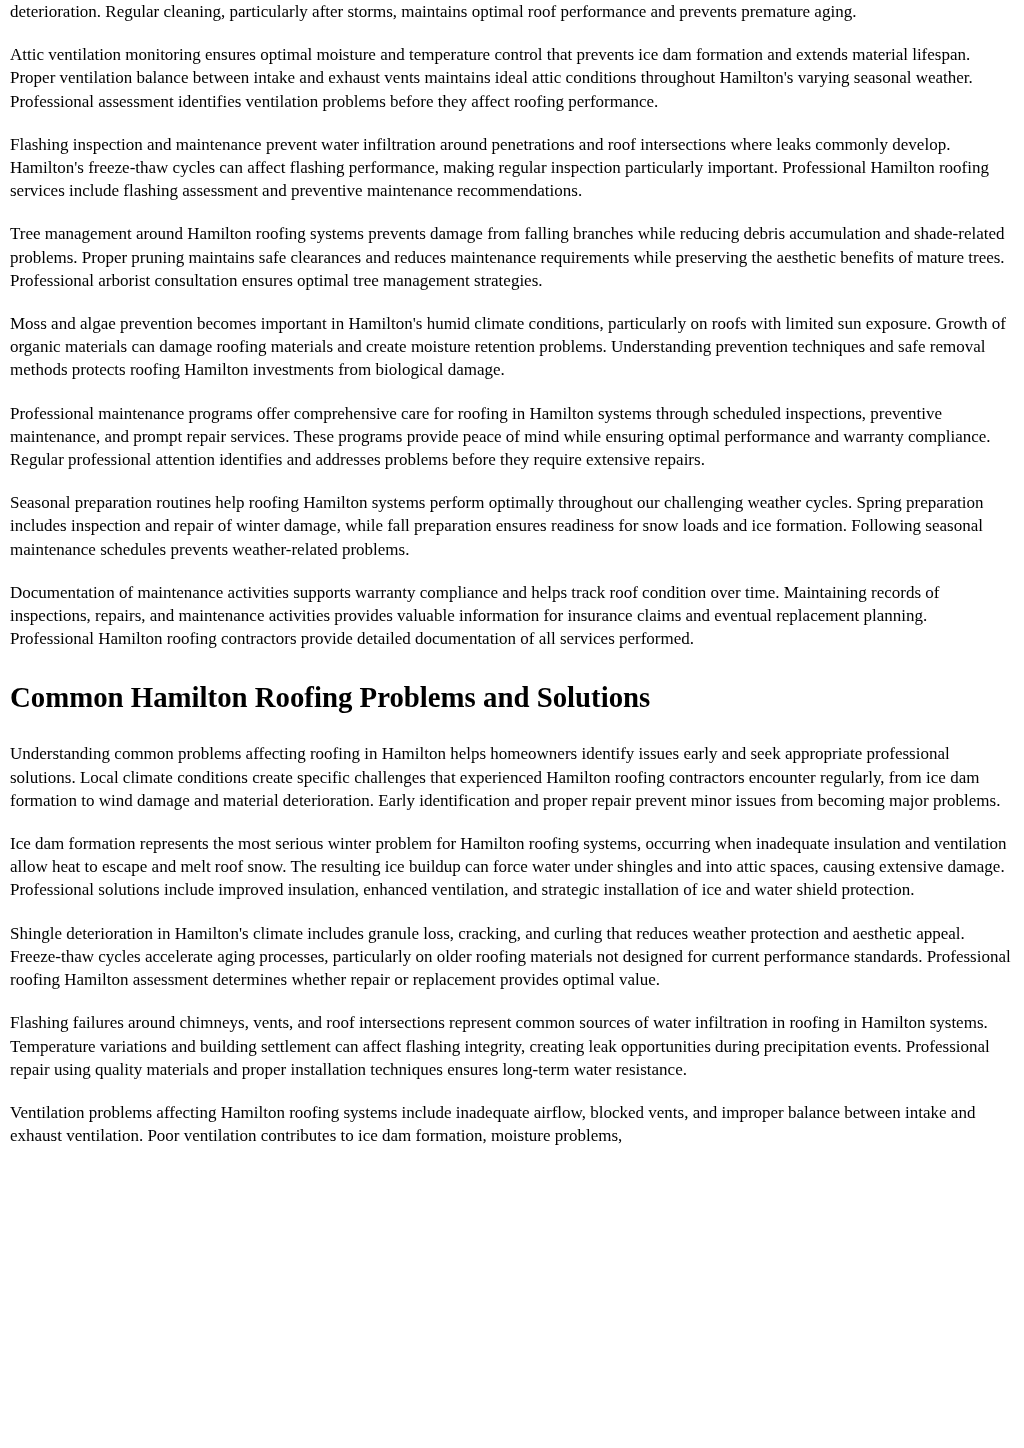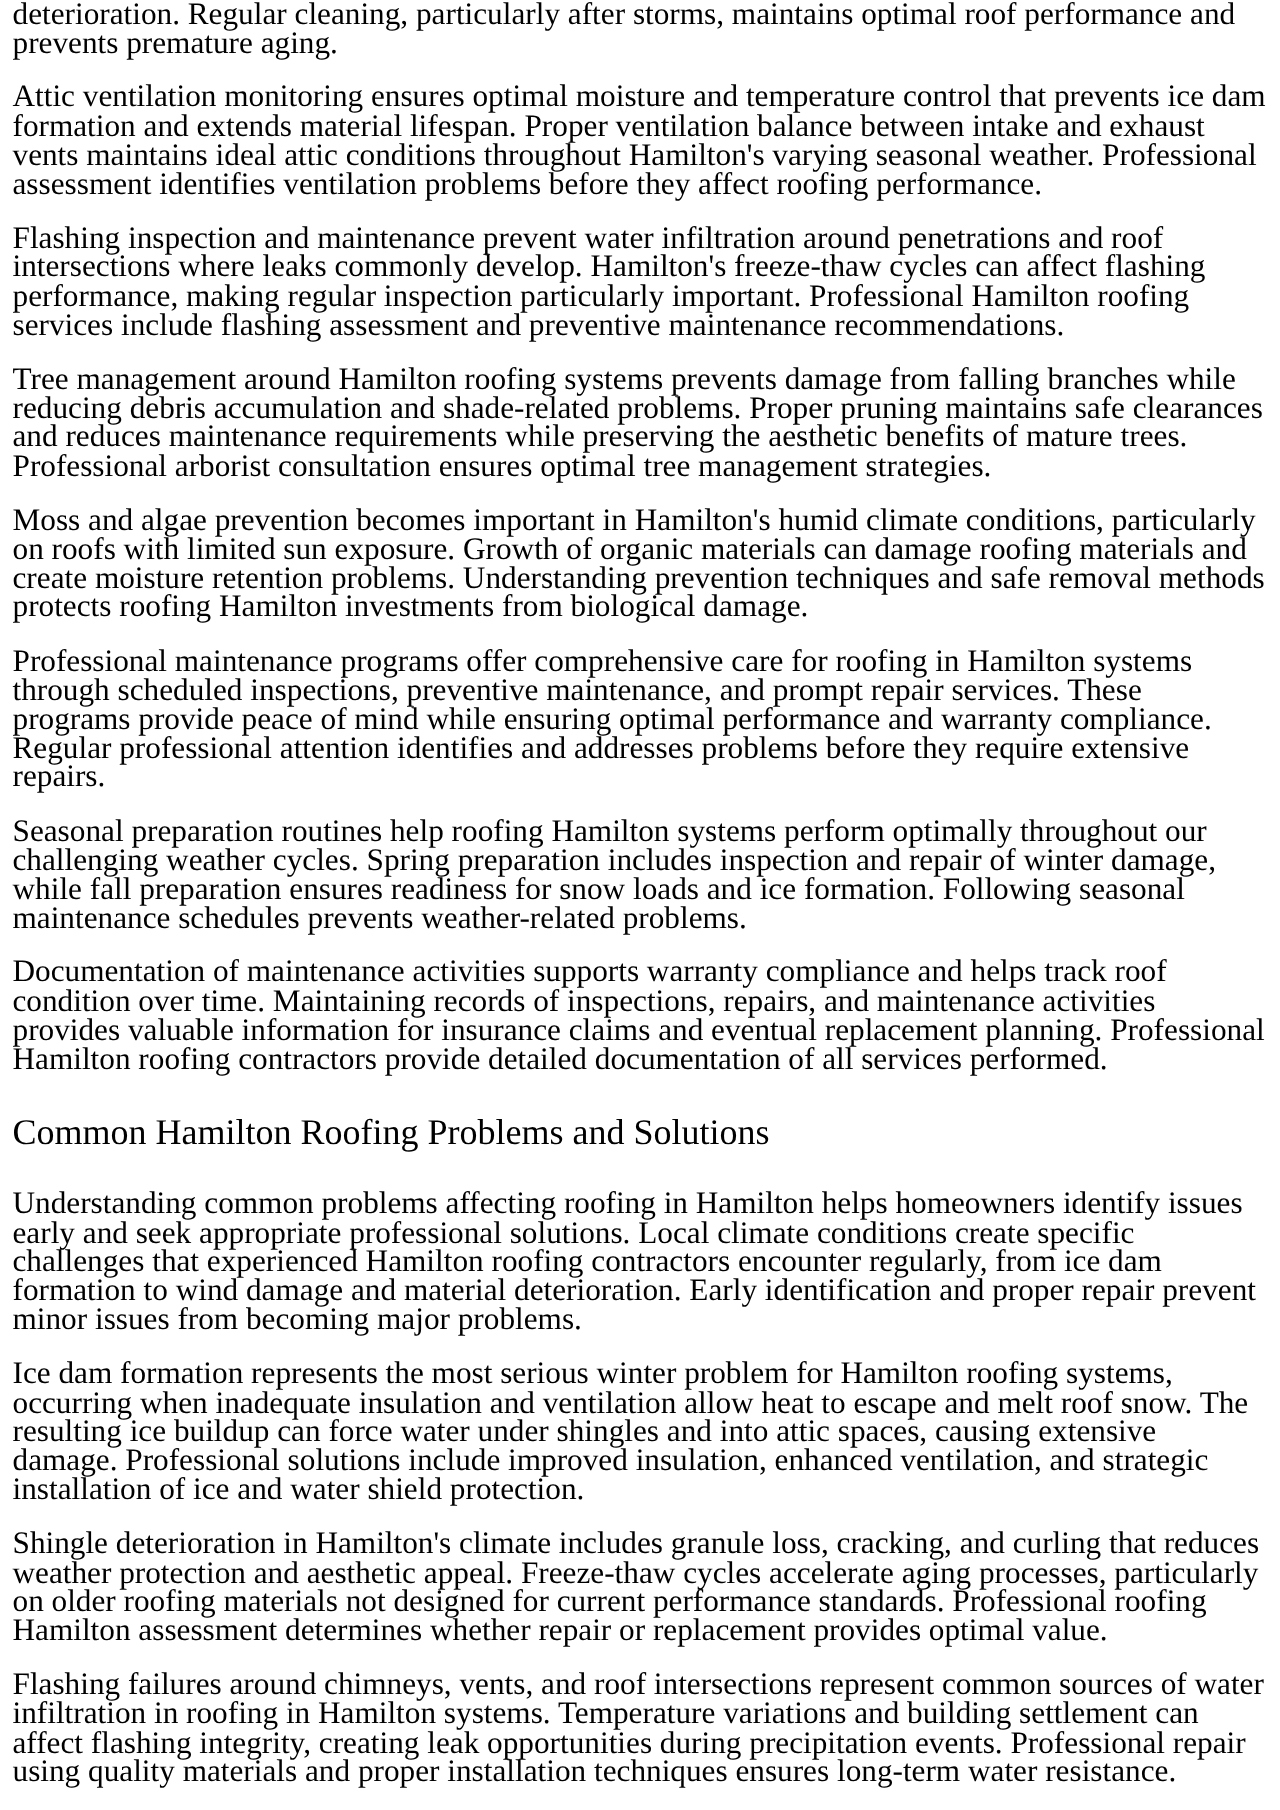--- a/index.html
+++ b/index.html
@@ -5,29 +5,29 @@
   html, body { margin: 0; padding: 0; background: #ffffff; }
   body {
     width: 1024px;
     height: 1448px;
     overflow: hidden;
     font-family: "Liberation Serif", "DejaVu Serif", serif;
     color: #000000;
   }
   .page { position: relative; padding: 0 10px 0 10px; }
   .para {
-    font-size: 25px;
+    font-size: 17px;
     line-height: 23.2px;
     margin: 0 0 20px 0;
   }
   .first { margin-top: 0; }
   h2 {
     font-size: 28.8px;
     line-height: 34px;
-    font-weight: normal;
+    font-weight: bold;
     margin: 30px 0 28px 0;
   }
 </style>
 </head>
 <body>
 
 <div class="page">
   <section>
     <p class="para first">deterioration. Regular cleaning, particularly after storms, maintains optimal roof performance and prevents premature aging.</p>
     <p class="para">Attic ventilation monitoring ensures optimal moisture and temperature control that prevents ice dam formation and extends material lifespan. Proper ventilation balance between intake and exhaust vents maintains ideal attic conditions throughout Hamilton's varying seasonal weather. Professional assessment identifies ventilation problems before they affect roofing performance.</p>
@@ -38,14 +38,15 @@
     <p class="para">Seasonal preparation routines help roofing Hamilton systems perform optimally throughout our challenging weather cycles. Spring preparation includes inspection and repair of winter damage, while fall preparation ensures readiness for snow loads and ice formation. Following seasonal maintenance schedules prevents weather-related problems.</p>
     <p class="para">Documentation of maintenance activities supports warranty compliance and helps track roof condition over time. Maintaining records of inspections, repairs, and maintenance activities provides valuable information for insurance claims and eventual replacement planning. Professional Hamilton roofing contractors provide detailed documentation of all services performed.</p>
   </section>
 
   <section>
     <h2>Common Hamilton Roofing Problems and Solutions</h2>
     <p class="para">Understanding common problems affecting roofing in Hamilton helps homeowners identify issues early and seek appropriate professional solutions. Local climate conditions create specific challenges that experienced Hamilton roofing contractors encounter regularly, from ice dam formation to wind damage and material deterioration. Early identification and proper repair prevent minor issues from becoming major problems.</p>
     <p class="para">Ice dam formation represents the most serious winter problem for Hamilton roofing systems, occurring when inadequate insulation and ventilation allow heat to escape and melt roof snow. The resulting ice buildup can force water under shingles and into attic spaces, causing extensive damage. Professional solutions include improved insulation, enhanced ventilation, and strategic installation of ice and water shield protection.</p>
     <p class="para">Shingle deterioration in Hamilton's climate includes granule loss, cracking, and curling that reduces weather protection and aesthetic appeal. Freeze-thaw cycles accelerate aging processes, particularly on older roofing materials not designed for current performance standards. Professional roofing Hamilton assessment determines whether repair or replacement provides optimal value.</p>
     <p class="para">Flashing failures around chimneys, vents, and roof intersections represent common sources of water infiltration in roofing in Hamilton systems. Temperature variations and building settlement can affect flashing integrity, creating leak opportunities during precipitation events. Professional repair using quality materials and proper installation techniques ensures long-term water resistance.</p>
+    <p class="para">Ventilation problems affecting Hamilton roofing systems include inadequate airflow, blocked vents, and improper balance between intake and exhaust ventilation. Poor ventilation contributes to ice dam formation, moisture problems,</p>
   </section>
 </div>
 
 </body></html>

